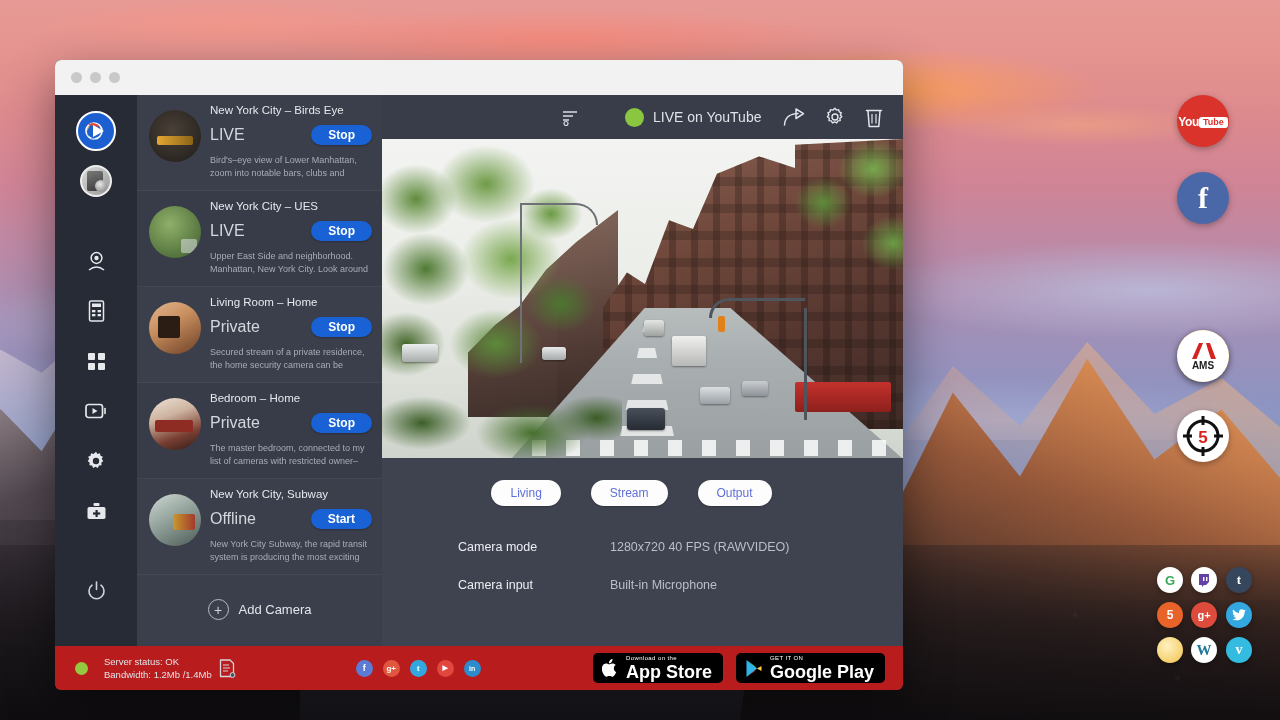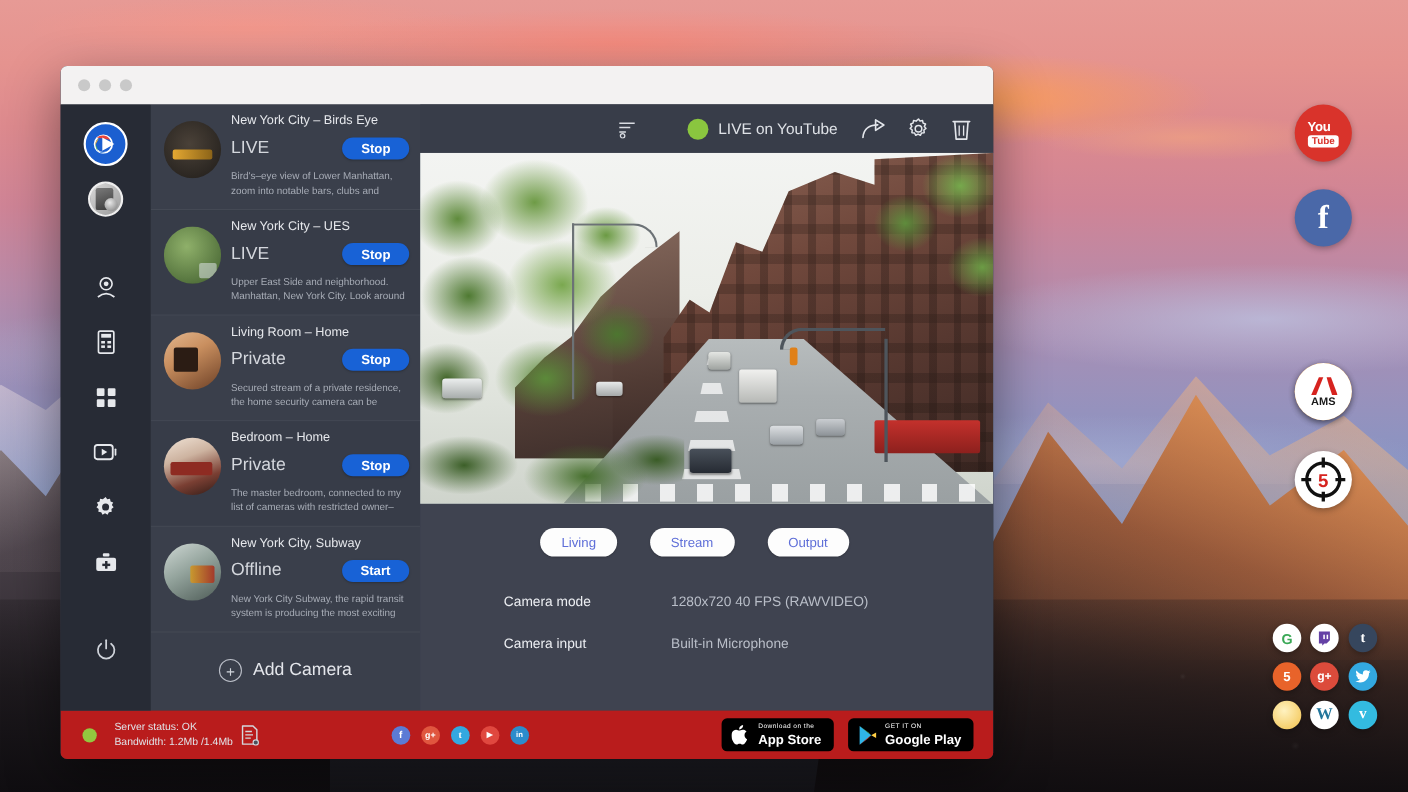--- a/index.html
+++ b/index.html
@@ -79,21 +79,21 @@
     position: absolute;
     border-radius: 50%;
     display: flex; align-items: center; justify-content: center;
     box-shadow: 0 2px 6px rgba(0,0,0,.3);
     overflow: hidden;
   }
   .di-lg { width: 52px; height: 52px; }
   .di-sm { width: 26px; height: 26px; }
 
   .yt-badge {
-    display: flex; flex-direction: column; align-items: flex-start;
+    display: flex; flex-direction: row; align-items: flex-end;
     line-height: 1; color: #fff;
   }
   .yt-top { font-size: 12px; font-weight: bold; letter-spacing: -.3px; }
   .yt-bot {
     font-size: 9px; font-weight: bold; background:#fff; color:#d9332b;
     border-radius: 3px; padding: 1px 4px; margin-top: 2px;
   }
 
   
   #app-window {
@@ -181,21 +181,21 @@
     flex: none; padding: 22px 0 26px 0;
     display: flex; align-items: center; justify-content: center; gap: 10px;
     cursor: pointer;
   }
   #add-circle {
     width: 21px; height: 21px; border-radius: 50%;
     border: 1px solid #b9bdc6; color: #cfd3da;
     display: flex; align-items: center; justify-content: center;
     font-size: 14px; line-height: 1;
   }
-  #add-label { color: #e4e6eb; font-size: 16px; }
+  #add-label { color: #e4e6eb; font-size: 13px; }
 
   
   #maincol { flex: 1; display: flex; flex-direction: column; min-width: 0; background: #3f4350; }
   #topbar {
     height: 44px; flex: none; background: #383d49;
     display: flex; align-items: center; padding: 0 20px 0 12px; gap: 10px;
   }
   #sort-btn { margin-left: 168px; cursor: pointer; display:flex; align-items:center; }
   #live-pill { display: flex; align-items: center; gap: 9px; margin-left: 36px; }
   #live-dot { width: 19px; height: 19px; border-radius: 50%; background: #8ac63f; }
@@ -334,21 +334,21 @@
     color: #fff; font-size: 9px; font-weight: bold; cursor: pointer;
   }
   #store-row { margin-left: auto; display: flex; gap: 13px; }
   .store-badge {
     background: #000; border-radius: 5px; height: 30px;
     display: flex; align-items: center; gap: 7px; padding: 0 11px 0 9px;
     cursor: pointer;
   }
   .store-txt { display: flex; flex-direction: column; line-height: 1; color: #fff; }
   .store-small { font-size: 6px; letter-spacing: .4px; }
-  .store-big { font-size: 12px; font-weight: bold; margin-top: 2px; }
+  .store-big { font-size: 18px; font-weight: bold; margin-top: 2px; }
 </style>
 </head>
 <body>
 
 <div id="desktop">
   <div id="sunstreak"></div>
   <div id="clouds"></div>
   <div id="mountains">
     <div id="mtn-left"></div>
     <div id="mtn-left-snow"></div>

